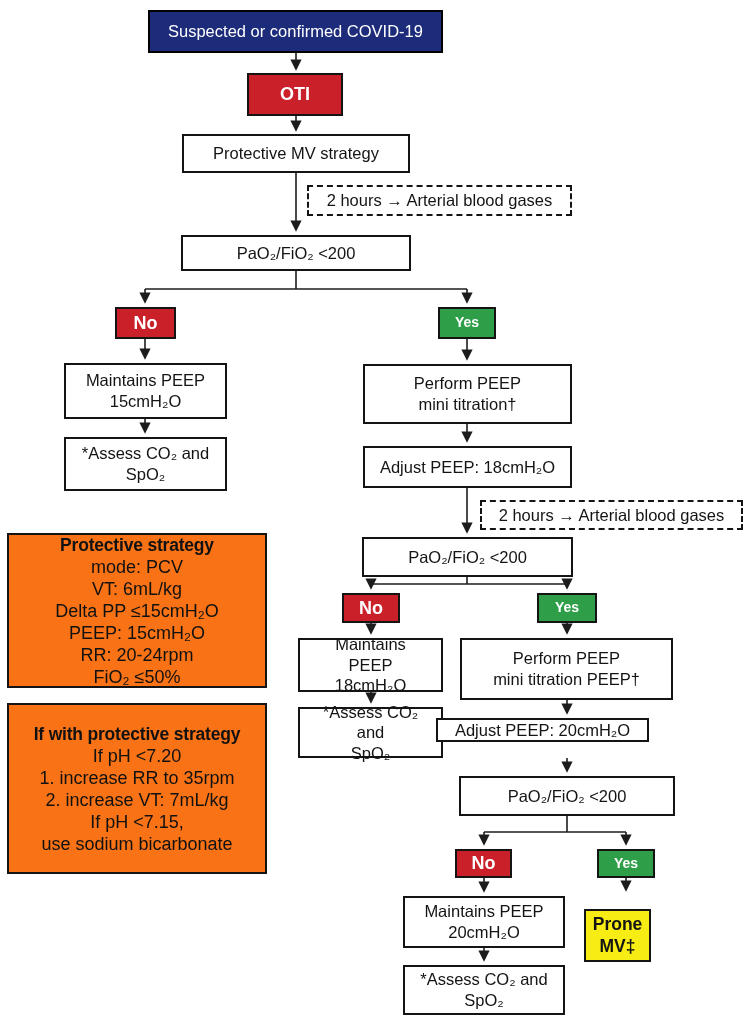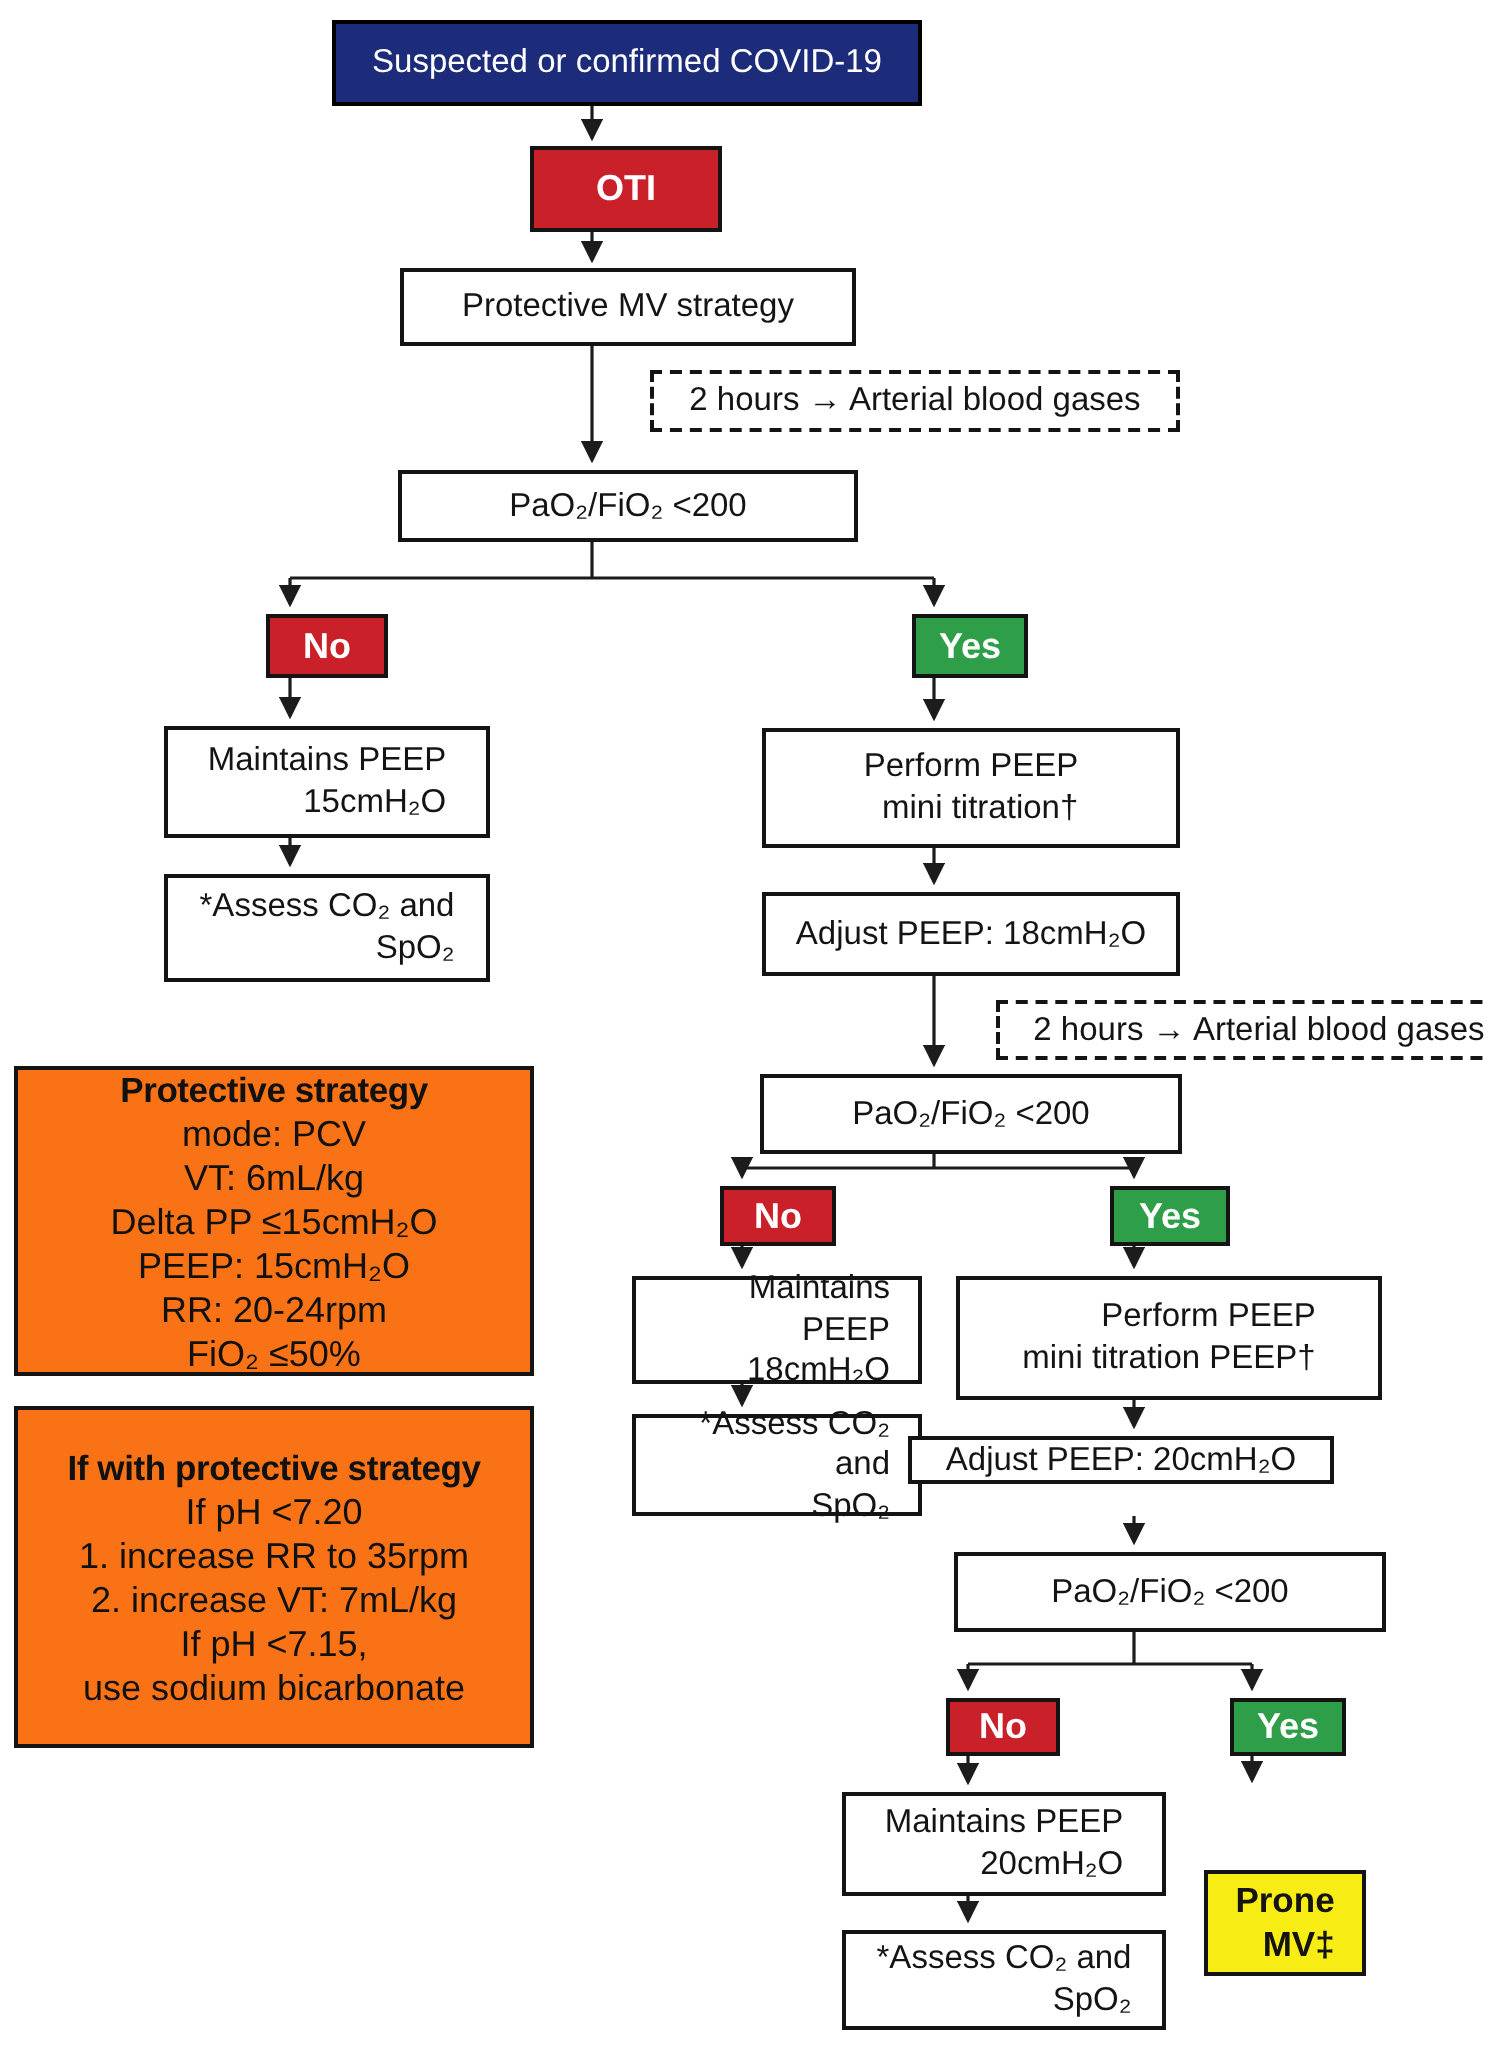--- a/index.html
+++ b/index.html
@@ -4,28 +4,27 @@
 <style>
   html,body { margin:0; padding:0; background:#fff; }
   #canvas {
     position:relative; width:745px; height:1024px; background:#ffffff;
     font-family:"Liberation Sans", sans-serif; color:#111; overflow:hidden;
   }
   #connectors { position:absolute; left:0; top:0; pointer-events:none; }
   .flow-line { stroke:#1c1c1c; stroke-width:1.6; fill:none; }
   .node {
     position:absolute; display:flex; align-items:center; justify-content:center;
-    text-align:right; background:#fff; border:2px solid #141414; color:#141414;
+    text-align:center; background:#fff; border:2px solid #141414; color:#141414;
     font-size:16.5px; line-height:1.25; white-space:pre-line; box-sizing:border-box;
     padding:1px 14px;
-    margin-left:18px;
   }
   .navy  { background:var(--navy,#1c2b7a);  color:#fff; border-color:#000; }
   .red   { background:var(--red,#c9202a);   color:#fff; font-weight:bold; font-size:18px; }
-  .green { background:var(--green,#2f9e49); color:#fff; font-weight:bold; font-size:18px; }
+  .green { background:var(--green,#2f9e49); color:#fff; font-weight:bold; font-size:14px; }
   .yellow{ background:var(--yellow,#f7ec13);color:#141414; font-weight:bold; font-size:17.5px; }
   .dashed{ border:2px dashed #141414; font-size:16.5px; }
   .side-box {
     position:absolute; border:2px solid #141414; background:#f97316; text-align:center;
     box-sizing:border-box; font-size:18px; line-height:22px; white-space:pre-line;
     display:flex; flex-direction:column; justify-content:center; padding:2px 0;
   }
   .side-title { font-weight:bold; font-size:17.5px; letter-spacing:-0.2px; }
 </style>
 </head>
@@ -115,21 +114,21 @@
 mini titration PEEP†</div>
   <div class="node" style="left:436px;top:718px;width:213px;height:24px">Adjust PEEP: 20cmH₂O</div>
 
   <div class="node" style="left:459px;top:776px;width:216px;height:40px">PaO₂/FiO₂ &lt;200</div>
 
   <div class="node red" style="left:455px;top:849px;width:57px;height:29px">No</div>
   <div class="node green" style="left:597px;top:849px;width:58px;height:29px">Yes</div>
 
   <div class="node" style="left:403px;top:896px;width:162px;height:52px">Maintains PEEP
 20cmH₂O</div>
-  <div class="node yellow" style="left:584px;top:935px;width:81px;height:53px">Prone
+  <div class="node yellow" style="left:584px;top:909px;width:67px;height:53px">Prone
 MV‡</div>
   <div class="node" style="left:403px;top:965px;width:162px;height:50px">*Assess CO₂ and
 SpO₂</div>
 
   <div class="side-box" style="left:7px;top:533px;width:260px;height:155px">
     <div class="side-title">Protective strategy</div>
     <div class="side-body">mode: PCV
 VT: 6mL/kg
 Delta PP ≤15cmH₂O
 PEEP: 15cmH₂O

